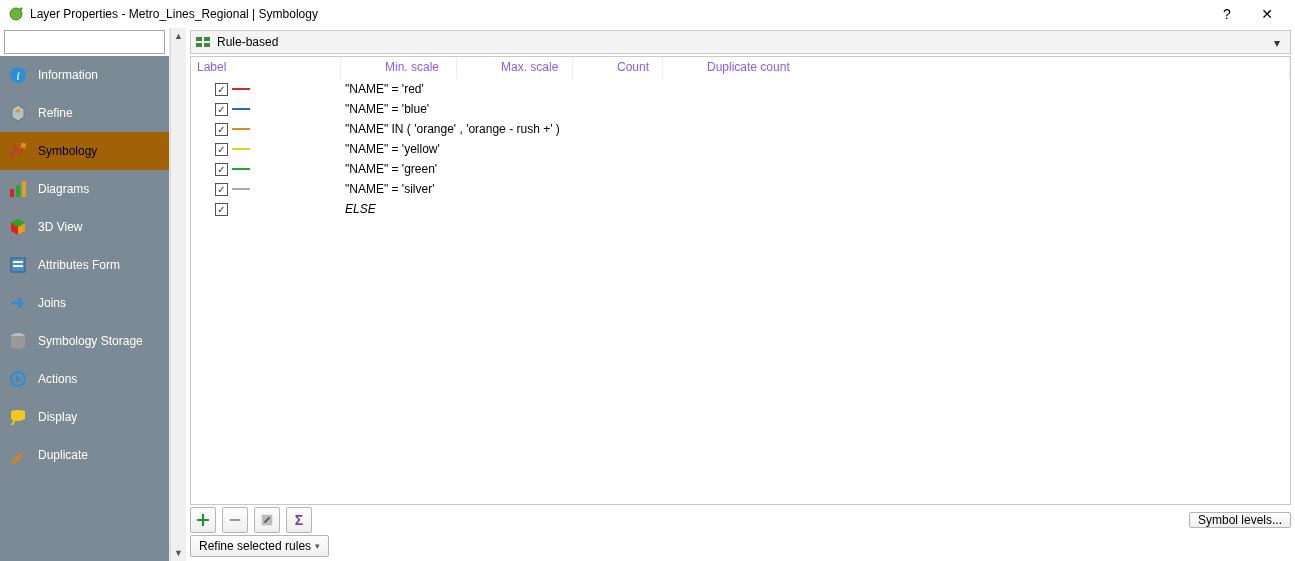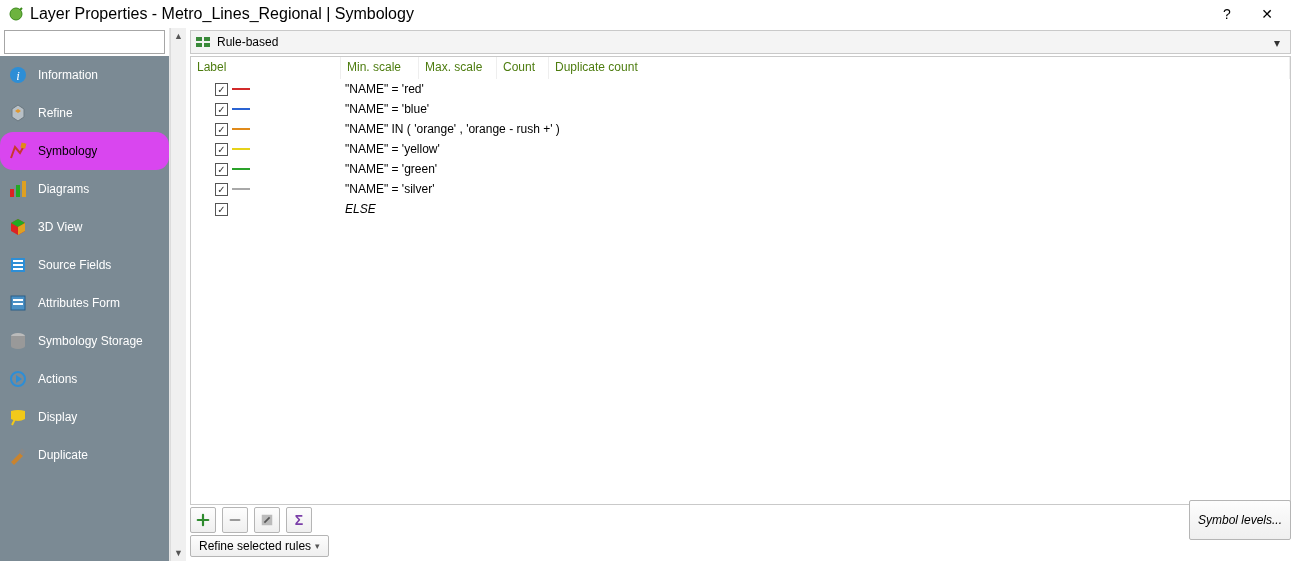--- a/index.html
+++ b/index.html
@@ -17,21 +17,21 @@
   height: 28px;
   display: flex;
   align-items: center;
   padding: 0 8px;
   background: #fff;
 }
 .titlebar .app-icon {
   width: 16px; height: 16px; margin-right: 6px;
   display: flex; align-items: center; justify-content: center;
 }
-.titlebar .title { flex: 1; font-size: 16px; }
+.titlebar .title { flex: 1; font-size: 12px; }
 .titlebar .win-btn {
   width: 40px; height: 28px;
   display: flex; align-items: center; justify-content: center;
   font-size: 14px; color: #000;
 }
 .main-area {
   display: flex;
   height: 533px;
   position: relative;
 }
@@ -67,23 +67,22 @@
   height: 38px;
   display: flex;
   align-items: center;
   padding-left: 8px;
   color: #fff;
   font-size: 12px;
   gap: 10px;
   cursor: pointer;
 }
 .sidebar-item.active {
-  background: #d946ef;
+  background: #a16207;
   color: #000;
-  border-radius: 13px;
 }
 .sidebar-item .side-icon {
   width: 20px; height: 20px; flex-shrink: 0;
   display: flex; align-items: center; justify-content: center;
 }
 .scroll-gutter {
   width: 16px;
   background: #f0f0f0;
   display: flex;
   flex-direction: column;
@@ -120,21 +119,22 @@
   border: 1px solid #c9c9c9;
   background: #fff;
   display: flex;
   flex-direction: column;
   overflow: hidden;
 }
 .rules-header {
   display: flex;
   height: 22px;
   font-size: 12px;
-  color: #4d7c0f;
+  color: #8b5cf6;
+  gap: 38px;
 }
 .rules-header .col {
   border-right: 1px solid #eee;
   padding: 3px 6px;
   overflow: hidden;
   white-space: nowrap;
 }
 .col-label { width: 150px; }
 .col-rule { width: 234px; }
 .col-minscale { width: 78px; }
@@ -186,26 +186,25 @@
   border: 1px solid #b5b5b5;
   background: linear-gradient(#fdfdfd,#efefef);
   display:flex; align-items:center; justify-content:center;
   font-size: 14px;
   border-radius: 2px;
 }
 .symbol-levels-btn {
   margin-left: auto;
   border: 1px solid #b5b5b5;
   background: linear-gradient(#fdfdfd,#efefef);
-  height: 40px;
+  height: 16px;
   padding: 0 8px;
   font-size: 12px;
   display:flex; align-items:center;
   border-radius: 2px;
-  font-style: italic;
 }
 .refine-row {
   height: 26px;
   padding: 0 4px 4px 4px;
 }
 .refine-btn {
   border: 1px solid #b5b5b5;
   background: linear-gradient(#fdfdfd,#efefef);
   height: 22px;
   padding: 0 8px;
@@ -284,37 +283,34 @@
               <path d="M10 2 L17 6 L17 14 L10 18 L3 14 L3 6 Z" fill="#d22"></path>
               <path d="M10 2 L17 6 L10 10 L3 6 Z" fill="#2a2"></path>
               <path d="M10 10 L17 6 L17 14 L10 18 Z" fill="#e0a020"></path>
             </svg>
           </span>
         <span>3D View</span>
       </div>
       <div class="sidebar-item">
         <span class="side-icon">
             <svg viewBox="0 0 20 20" width="20" height="20">
-              <rect x="3" y="3" width="14" height="14" fill="#2d8ed6"></rect>
-              <rect x="5" y="5" width="10" height="2" fill="#fff"></rect>
-              <rect x="5" y="9" width="10" height="2" fill="#fff"></rect>
-              <rect x="5" y="13" width="10" height="2" fill="#fff"></rect>
-            </svg>
-          </span>
-        <span>Source Fields</span>
-      </div>
-      <div class="sidebar-item">
-        <span class="side-icon">
-            <svg viewBox="0 0 20 20" width="20" height="20">
               <rect x="3" y="3" width="14" height="14" fill="#4a90c5" stroke="#2a5f88"></rect>
               <rect x="5" y="6" width="10" height="2" fill="#fff"></rect>
               <rect x="5" y="10" width="10" height="2" fill="#fff"></rect>
             </svg>
           </span>
         <span>Attributes Form</span>
+      </div>
+      <div class="sidebar-item">
+        <span class="side-icon">
+            <svg viewBox="0 0 20 20" width="20" height="20">
+              <path d="M3 10 L14 10 L10 5 M14 10 L10 15" fill="none" stroke="#2d8ed6" stroke-width="2.5"></path>
+            </svg>
+          </span>
+        <span>Joins</span>
       </div>
       <div class="sidebar-item">
         <span class="side-icon">
             <svg viewBox="0 0 20 20" width="20" height="20">
               <ellipse cx="10" cy="5" rx="7" ry="3" fill="#bbb"></ellipse>
               <path d="M3 5 L3 15 A7 3 0 0 0 17 15 L17 5" fill="#999"></path>
             </svg>
           </span>
         <span>Symbology Storage</span>
       </div>

